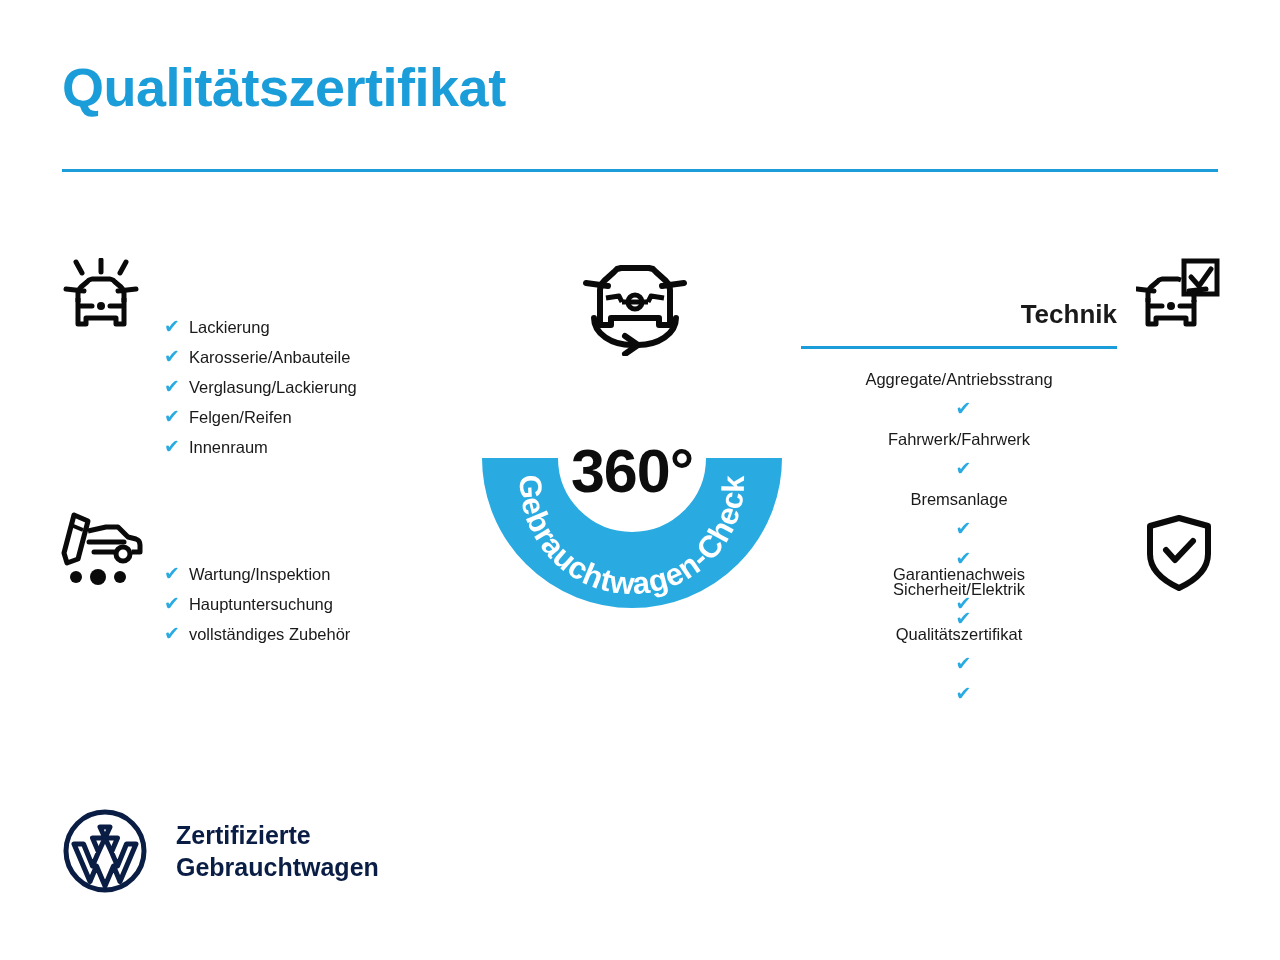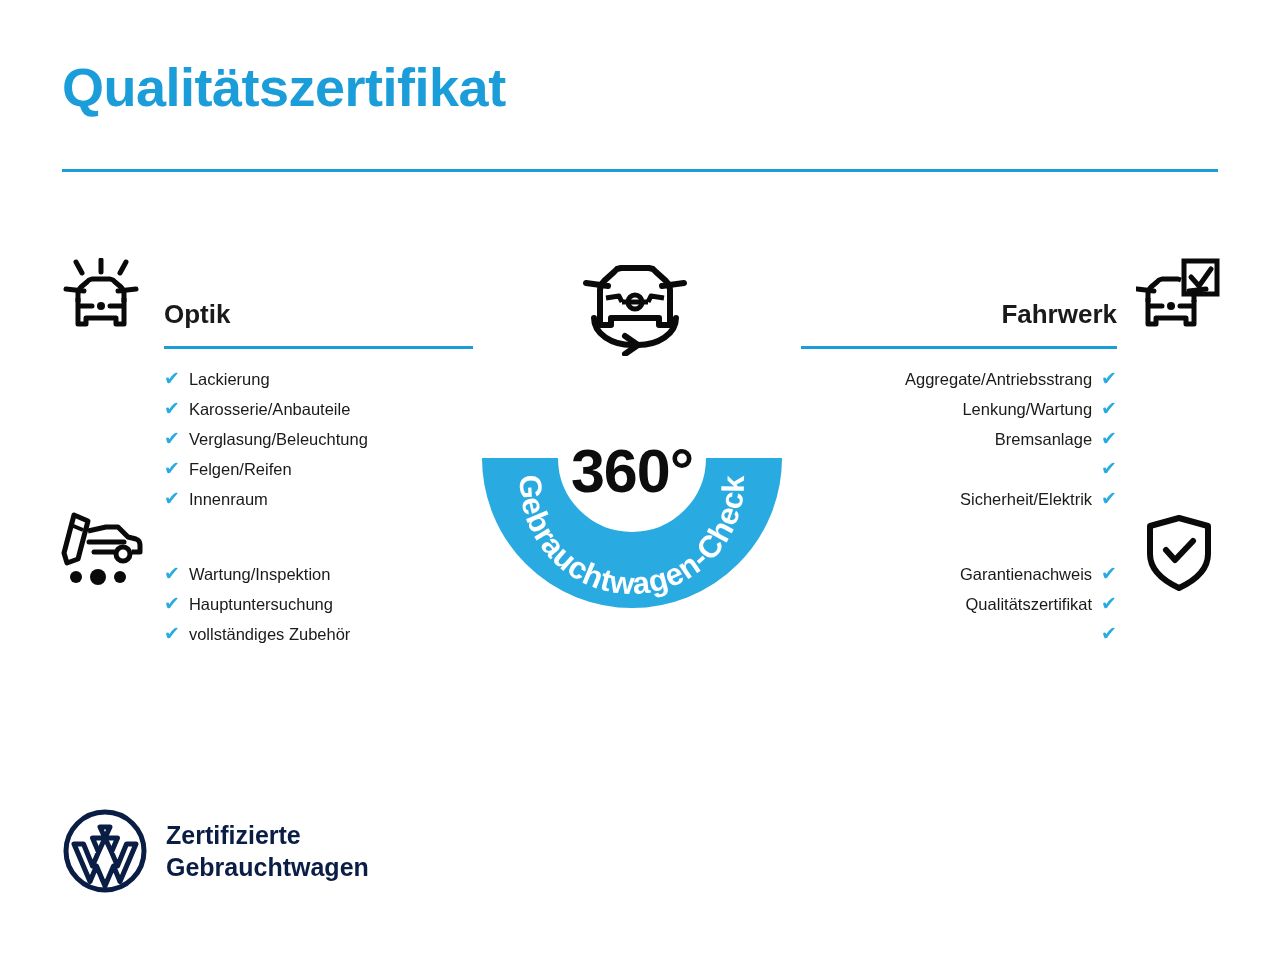--- a/index.html
+++ b/index.html
@@ -78,21 +78,21 @@
     line-height: 30px;
   }
 
   
   .col-left .section-title { text-align: left; }
   .col-left .item { justify-content: flex-start; }
   .col-left .check { margin-right: 9px; }
 
   
   .col-right .section-title { text-align: right; }
-  .col-right .item { justify-content: flex-end; }
+  .col-right .item { justify-content: flex-end; flex-direction: column; }
   .col-right .check { margin-left: 9px; }
 
   
   #sec-optik   { left: 164px; top: 297px; width: 309px; }
   #sec-wartung { left: 164px; top: 544px; width: 309px; }
   #sec-technik { left: 801px; top: 297px; width: 316px; }
   #sec-garantie{ left: 801px; top: 544px; width: 316px; }
 
   .sec-icon {
     position: absolute;
@@ -140,21 +140,21 @@
   
   #footer-logo {
     position: absolute;
     left: 62px;
     top: 808px;
     display: flex;
     align-items: center;
   }
   #vw-mark { width: 86px; height: 86px; flex: none; }
   #footer-text {
-    margin-left: 18px;
+    margin-left: 28px;
     font-size: 25px;
     font-weight: bold;
     color: #0A1D44;
     line-height: 32px;
     white-space: pre-line;
   }
 </style>
 </head>
 <body>
 
@@ -211,36 +211,32 @@
 </div>
 
 <div class="sec-icon" id="icon-garantie">
   <svg width="70" height="78" viewBox="0 0 70 78" fill="none" xmlns="http://www.w3.org/2000/svg">
     <path d="M35 4 L64 12 L64 40 C64 56 50 67 35 74 C20 67 6 56 6 40 L6 12 Z" stroke="#0a0a0a" stroke-width="6" fill="none" stroke-linejoin="round"></path>
     <path d="M22 36 L31 46 L49 27" stroke="#0a0a0a" stroke-width="6" fill="none" stroke-linecap="round" stroke-linejoin="round"></path>
   </svg>
 </div>
 
 <div class="section col-left" id="sec-optik">
-  <div class="section-head">
-    <div class="section-title">Optik</div>
-    <div class="section-rule"></div>
-  </div>
   <div class="items">
     <div class="item">
       <span class="check">✔</span>
       <span>Lackierung</span>
     </div>
     <div class="item">
       <span class="check">✔</span>
       <span>Karosserie/Anbauteile</span>
     </div>
     <div class="item">
       <span class="check">✔</span>
-      <span>Verglasung/Beleuchtung</span>
+      <span>Verglasung/Lackierung</span>
     </div>
     <div class="item">
       <span class="check">✔</span>
       <span>Felgen/Reifen</span>
     </div>
     <div class="item">
       <span class="check">✔</span>
       <span>Innenraum</span>
     </div>
   </div>
@@ -258,30 +254,30 @@
     </div>
     <div class="item">
       <span class="check">✔</span>
       <span>vollständiges Zubehör</span>
     </div>
   </div>
 </div>
 
 <div class="section col-right" id="sec-technik">
   <div class="section-head">
-    <div class="section-title">Fahrwerk</div>
+    <div class="section-title">Technik</div>
     <div class="section-rule"></div>
   </div>
   <div class="items">
     <div class="item">
       <span>Aggregate/Antriebsstrang</span>
       <span class="check">✔</span>
     </div>
     <div class="item">
-      <span>Lenkung/Wartung</span>
+      <span>Fahrwerk/Fahrwerk</span>
       <span class="check">✔</span>
     </div>
     <div class="item">
       <span>Bremsanlage</span>
       <span class="check">✔</span>
     </div>
     <div class="item">
       <span class="check">✔</span>
     </div>
     <div class="item">

